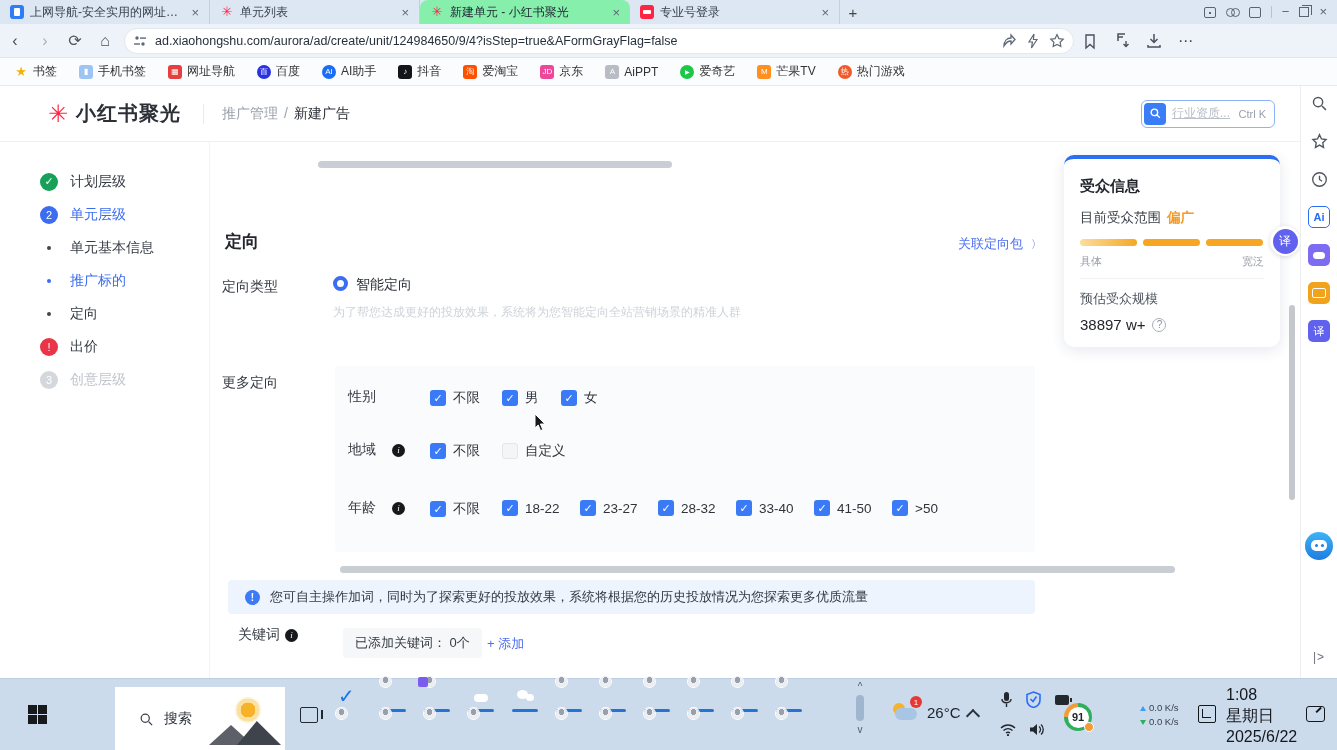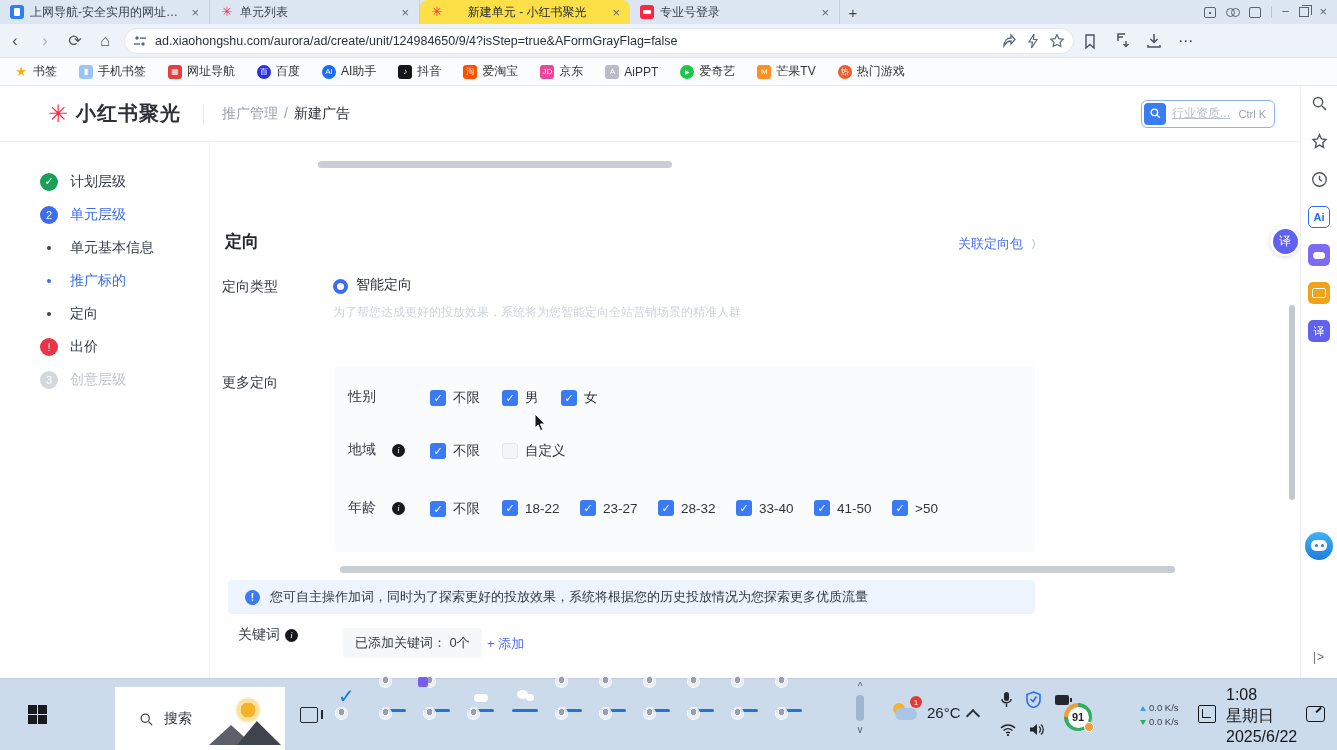--- a/index.html
+++ b/index.html
@@ -2,21 +2,21 @@
 <html><head>
 <meta charset="utf-8">
 <style>
   * { margin:0; padding:0; box-sizing:border-box; }
   body { font-family:"Liberation Sans","DejaVu Sans",sans-serif; background:#000; }
   .screen { position:relative; width:1337px; height:750px; background:#fff; overflow:hidden; }
 
   
   .tabstrip { position:absolute; left:0; top:0; width:1337px; height:24px; background:#dde6f3; display:flex; align-items:stretch; }
   .tab { display:flex; align-items:center; gap:6px; width:210px; padding:0 8px 0 10px; font-size:12px; color:#39414d; border-right:1px solid #c3cfdf; cursor:default; }
-  .tab.active { background:#fde047; border-right:none; border-radius:8px 8px 0 0; color:#1f2430;text-align:center; }
+  .tab.active { background:#86efac; border-right:none; border-radius:8px 8px 0 0; color:#1f2430; }
   .tab-title { flex:1; white-space:nowrap; overflow:hidden; text-overflow:ellipsis; }
   .tab-close { font-size:13px; color:#5f6875; padding:0 2px; }
   .fav { width:14px; height:14px; border-radius:3px; flex:none; position:relative; }
   .fav.nav1 { background:#2e7cf6; }
   .fav.nav1::after { content:""; position:absolute; left:4px; top:3px; width:6px; height:8px; background:#fff; border-radius:1px; }
   .fav.spark { background:transparent; color:#ff2442; font-weight:bold; font-size:13px; line-height:14px; text-align:center; }
   .fav.spark::before { content:"✳"; }
   .fav.xhs { background:#ff2442; }
   .fav.xhs::after { content:""; position:absolute; left:3px; top:5px; width:8px; height:4px; background:#fff; border-radius:1px; }
   .newtab { width:26px; display:flex; align-items:center; justify-content:center; font-size:15px; color:#444; }
@@ -77,21 +77,21 @@
   
   .content { position:absolute; left:210px; top:56px; width:1088px; height:536px; }
   .hscroll { position:absolute; height:7px; border-radius:4px; background:#c9cdd4; }
   .hs1 { left:108px; top:19px; width:354px; }
   .hs2 { left:130px; top:424px; width:835px; }
   .faded-note { position:absolute; left:105px; top:28px; width:860px; font-size:12px; color:#d9dbde; white-space:nowrap; }
   .card-sep { position:absolute; left:0; top:62px; width:1085px; height:12px; box-shadow:0 7px 9px -7px rgba(30,40,60,0.07); }
   .sec-title { position:absolute; left:15px; top:88px; font-size:17px; font-weight:bold; color:#23262c; }
   .sec-link { position:absolute; left:748px; top:93px; font-size:13px; color:#4e6ef2; display:flex; gap:8px; align-items:center; }
   .row-label { position:absolute; font-size:14px; color:#363b44; }
-  .radio-row { position:absolute; left:123px; top:134px; display:flex; align-items:flex-end; gap:8px; font-size:14px; color:#2f343c; }
+  .radio-row { position:absolute; left:123px; top:134px; display:flex; align-items:flex-start; gap:8px; font-size:14px; color:#2f343c; }
   .radio { width:15px; height:15px; border-radius:50%; border:4.5px solid #3b6cf2; background:#fff; flex:none; }
   .type-desc { position:absolute; left:123px; top:162px; font-size:12px; color:#cfd3d8; }
   .more-panel { position:absolute; left:125px; top:224px; width:700px; height:186px; background:#fafbfc; border-radius:3px; }
   .opt-row { position:absolute; display:flex; align-items:center; }
   .opt-label { font-size:14px; color:#363b44; width:44px; }
   .info-ic { width:13px; height:13px; border-radius:50%; background:#16181c; color:#fff; font-size:9px; font-style:italic; font-family:"Liberation Serif",serif; display:flex; align-items:center; justify-content:center; margin-right:8px; flex:none; }
   .cbx { position:absolute; display:flex; align-items:center; gap:7px; font-size:13.5px; color:#2f343c; }
   .cb { width:16px; height:16px; border-radius:3px; background:#3a7af6; color:#fff; font-size:11px; font-weight:bold; display:flex; align-items:center; justify-content:center; flex:none; }
   .cb.un { background:#f4f5f7; border:1px solid #e3e6ea; color:transparent; }
   .notice { position:absolute; left:18px; top:438px; width:807px; height:34px; background:#edf4fe; border-radius:4px; display:flex; align-items:center; gap:10px; padding-left:17px; font-size:13px; color:#333a44; }
@@ -485,20 +485,42 @@
       </div>
 
       <div class="kw-label">
         <span>关键词</span>
         <span class="info-ic" style="margin:0">i</span>
       </div>
       <div class="kw-chip">已添加关键词：  0个</div>
       <div class="kw-add">+ 添加</div>
     </div>
 
+    <div class="aud-card">
+      <div class="aud-title">受众信息</div>
+      <div class="aud-range">
+        <span>目前受众范围</span>
+        <b>偏广</b>
+      </div>
+      <div class="aud-bars">
+        <span class="aud-bar grad"></span>
+        <span class="aud-bar"></span>
+        <span class="aud-bar"></span>
+      </div>
+      <div class="aud-scale">
+        <span>具体</span>
+        <span>宽泛</span>
+      </div>
+      <div class="aud-div"></div>
+      <div class="aud-est-label">预估受众规模</div>
+      <div class="aud-est-val">
+        <span>38897 w+</span>
+        <span class="q-ic">?</span>
+      </div>
+    </div>
 
     <div class="vscroll"></div>
 
     <div class="fab-translate">
       <span class="inner">译</span>
     </div>
 
     <div class="rail">
       <span class="rail-ic">
         <svg width="17" height="17" viewBox="0 0 24 24">

